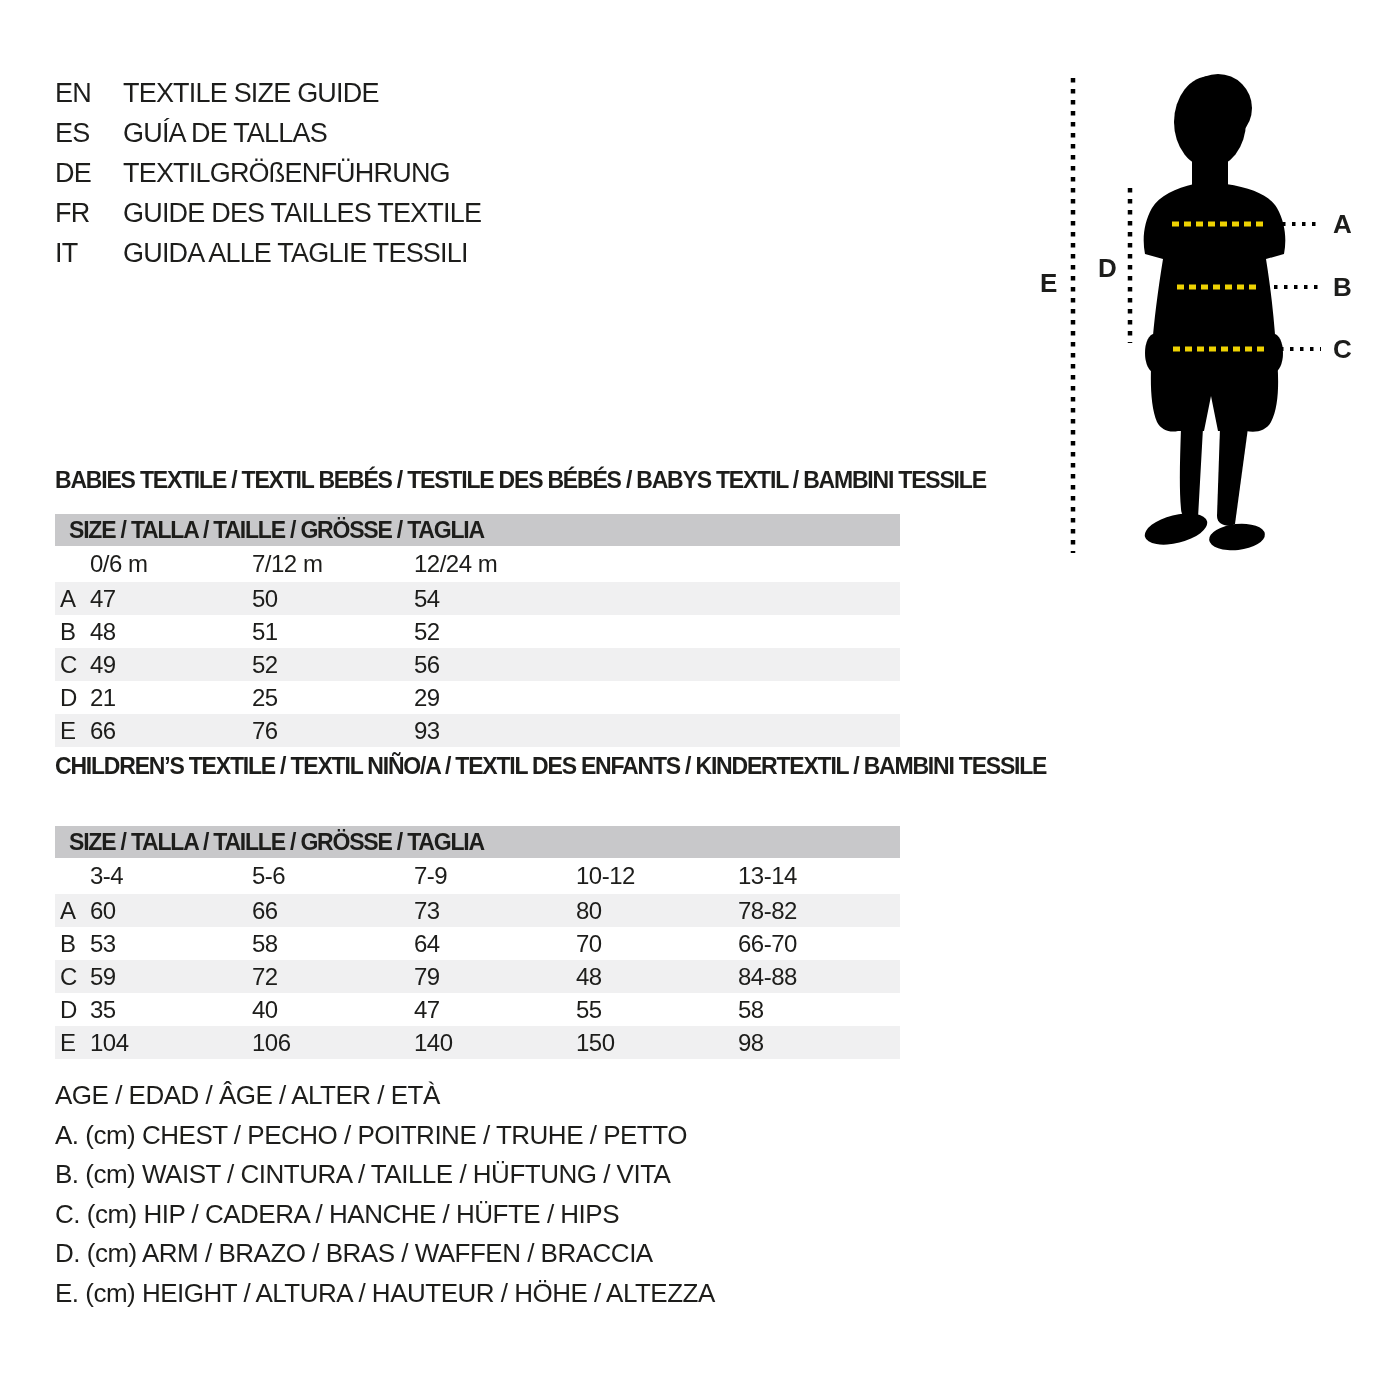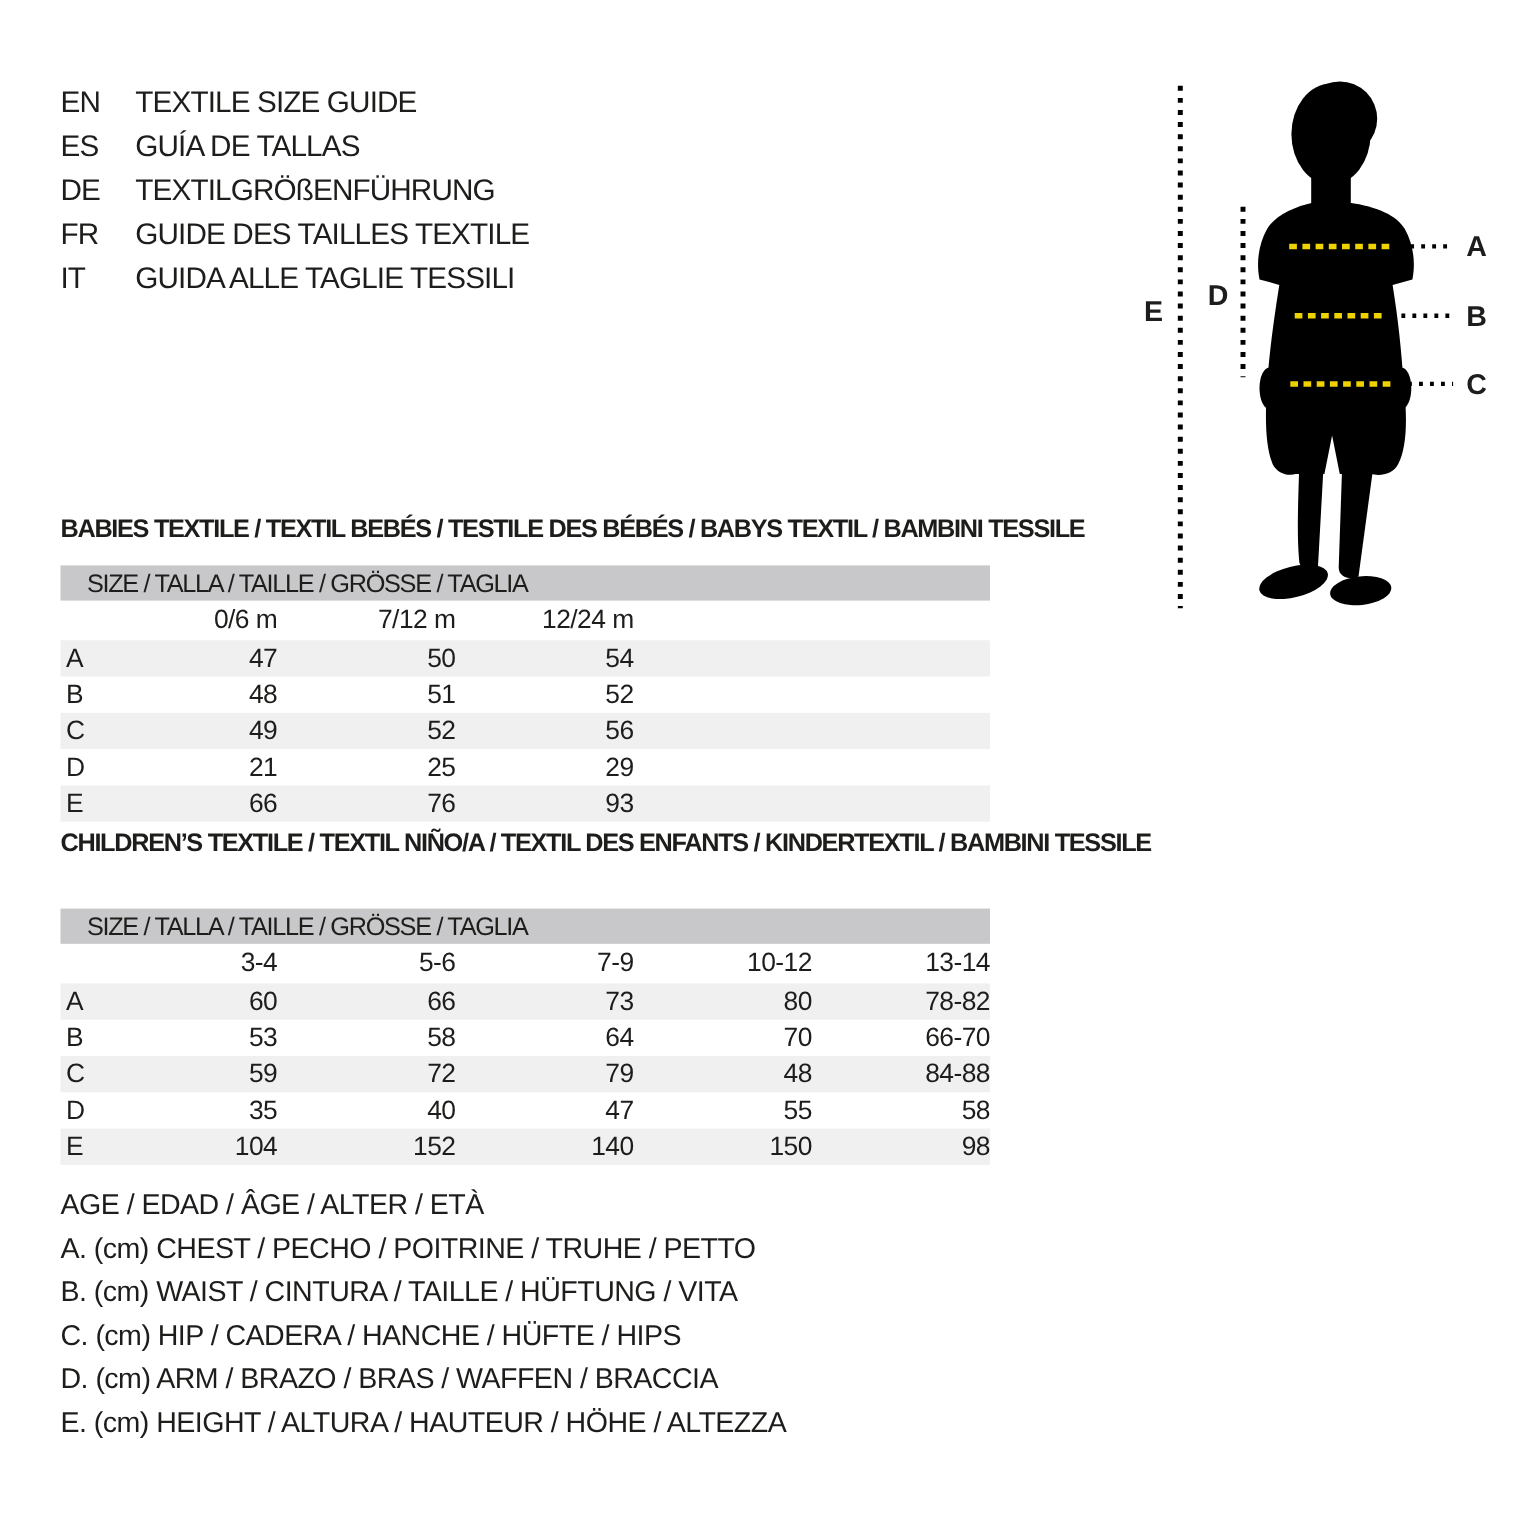--- a/index.html
+++ b/index.html
@@ -20,26 +20,26 @@
   
   .sec-title{font-size:23px;font-weight:700;letter-spacing:-1.2px;white-space:nowrap;line-height:26px}
   #babies-title{left:55px;top:467px}
   #children-title{left:55px;top:753px}
 
   
   .size-table{width:845px}
   #babies-table{left:55px;top:514px}
   #children-table{left:55px;top:826px}
   .size-bar{height:32px;background:var(--bar_gray,#c8c8ca);display:flex;align-items:center;
-    padding-left:24px;box-sizing:border-box;font-size:23px;font-weight:400;letter-spacing:-1.2px;white-space:nowrap}
+    padding-left:14px;box-sizing:border-box;font-size:23px;font-weight:700;letter-spacing:-1.2px;white-space:nowrap}
   .thead{display:flex;height:36px;align-items:center}
   .trow{display:flex;height:33px;align-items:center}
   .trow.striped{background:var(--stripe_gray,#f0f0f1)}
   .cl{width:35px;padding-left:5px;box-sizing:border-box;font-size:24px;flex:none}
-  .cv{width:162px;text-align:right;font-size:24px;flex:none;letter-spacing:-0.5px}
+  .cv{width:162px;text-align:left;font-size:24px;flex:none;letter-spacing:-0.5px}
   .thead .cv{font-size:24px}
 
   
   .legend{left:55px;top:1076px;font-size:26px;letter-spacing:-0.5px;line-height:39.5px;white-space:nowrap}
 
   
   .figure{left:1040px;top:60px;width:360px;height:500px}
   .sil{fill:var(--silhouette,#000)}
   .dotline{stroke:var(--silhouette,#000);stroke-width:4.5;stroke-dasharray:4.5 6.5;fill:none}
   .yline{stroke:var(--accent_yellow,#eed202);stroke-width:5;stroke-dasharray:7 5;fill:none}
@@ -202,21 +202,21 @@
     <span class="cl">D</span>
     <span class="cv">35</span>
     <span class="cv">40</span>
     <span class="cv">47</span>
     <span class="cv">55</span>
     <span class="cv">58</span>
   </div>
   <div class="trow striped">
     <span class="cl">E</span>
     <span class="cv">104</span>
-    <span class="cv">152</span>
+    <span class="cv">106</span>
     <span class="cv">140</span>
     <span class="cv">150</span>
     <span class="cv">98</span>
   </div>
 </div>
 
 <div class="abs legend">
   <div>AGE / EDAD / ÂGE / ALTER / ETÀ</div>
   <div>A. (cm) CHEST / PECHO / POITRINE / TRUHE / PETTO</div>
   <div>B. (cm) WAIST / CINTURA / TAILLE / HÜFTUNG / VITA</div>

